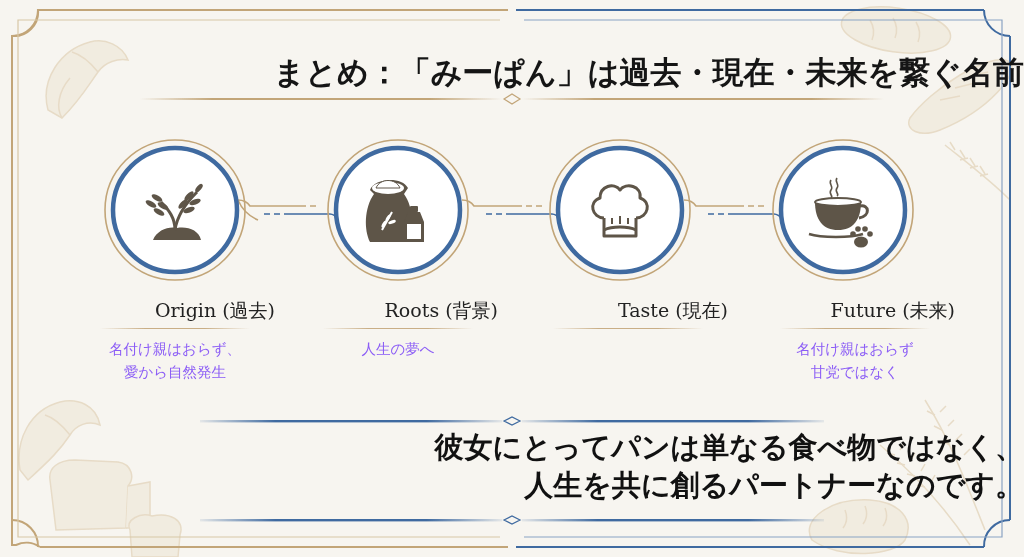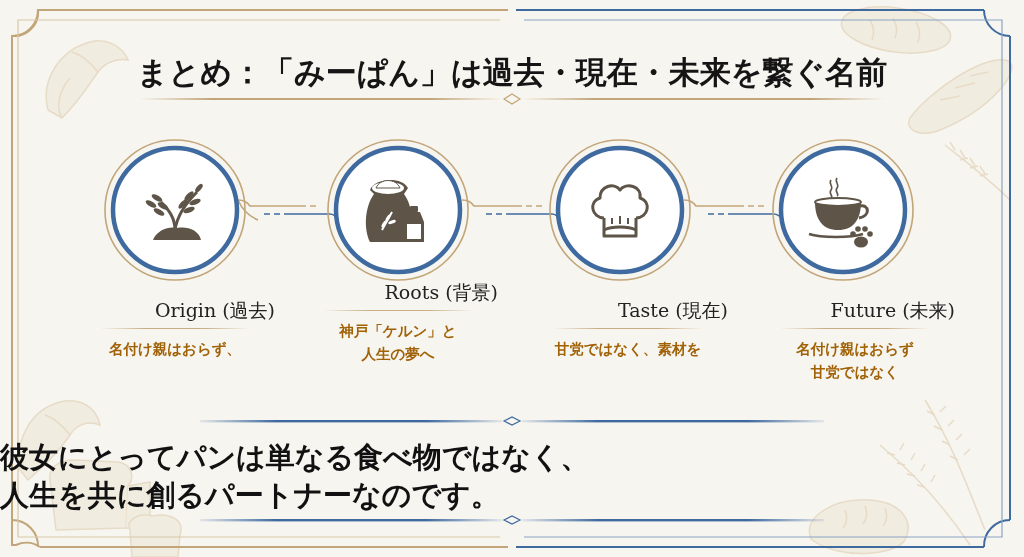--- a/index.html
+++ b/index.html
@@ -4,42 +4,41 @@
 <style>
   html, body { margin: 0; padding: 0; }
   body {
     width: 1024px; height: 557px; overflow: hidden; position: relative;
     background: #f7f5f0;
     font-family: "DejaVu Sans", sans-serif;
   }
   .bg-deco { position: absolute; left: 0; top: 0; width: 1024px; height: 557px; pointer-events: none; }
   .frame { position: absolute; left: 0; top: 0; width: 1024px; height: 557px; pointer-events: none; }
   .title {
-    position: absolute; left: 0; width: 1024px; top: 52px; text-align: center;
+    position: absolute; left: 0; width: 1024px; top: 52px; text-align: right;
     font-family: "DejaVu Serif", serif; font-weight: bold; font-size: 31px; color: #151515;
     letter-spacing: 0px;
   }
   .divider { position: absolute; }
   .step { position: absolute; width: 200px; text-align: center; }
   .circle-wrap { position: absolute; width: 144px; height: 144px; }
   .step-label {
     position: absolute; width: 200px; left: 0; top: 0; text-align: right;
     font-family: "DejaVu Serif", serif; font-size: 19px; color: #222;
   }
   .step-rule { position: absolute; height: 1px; width: 150px; left: 25px; top: 30px;
     background: linear-gradient(90deg, rgba(196,170,130,0), #c9ae86 30%, #c9ae86 70%, rgba(196,170,130,0)); }
   .step-desc {
     position: absolute; left: 0; width: 200px; top: 40px; text-align: center;
-    font-size: 14.5px; line-height: 23px; color: #a16207; font-weight: bold;
+    font-size: 14.5px; line-height: 23px; color: #8b5cf6; font-weight: normal;
   }
   .closing {
-    position: absolute; left: 0; width: 1024px; top: 428px; text-align: left;
+    position: absolute; left: 0; width: 1024px; top: 428px; text-align: right;
     font-family: "DejaVu Serif", serif; font-weight: bold; font-size: 29px; color: #111;
     line-height: 38px;
-    margin-top: 10px;
   }
 </style>
 </head>
 <body>
 
 <svg class="bg-deco" viewBox="0 0 1024 557">
   <g fill="#f1ebdf" stroke="#e6dac4" stroke-width="1.5" opacity="0.95">
 
     <g>
       <path d="M48 110 C40 80 60 50 90 42 C105 38 122 45 128 60 C118 58 105 62 98 72 C88 86 80 100 62 118 Z"></path>
@@ -164,20 +163,21 @@
       <ellipse cx="92" cy="64" rx="6" ry="2.6" transform="rotate(-20 92 64)"></ellipse>
       <ellipse cx="86" cy="72" rx="6" ry="2.6" transform="rotate(-20 86 72)"></ellipse>
       <ellipse cx="96" cy="50" rx="5" ry="2.4" transform="rotate(-50 96 50)"></ellipse>
     </g>
   </svg>
   <div style="position:absolute; left:0; top:298px; width:200px; height:90px;">
     <div class="step-label">Origin (過去)</div>
     <div class="step-rule"></div>
     <div class="step-desc">
       <div>名付け親はおらず、</div>
+      <div>愛から自然発生</div>
     </div>
   </div>
 </div>
 
 <div class="step" style="left:298px; top:0;">
   <svg class="circle-wrap" style="left:28px; top:138px;" viewBox="0 0 144 144">
     <circle cx="72" cy="72" r="70" fill="none" stroke="#c2a578" stroke-width="1.6"></circle>
     <circle cx="72" cy="72" r="62" fill="#ffffff" stroke="#3f6aa0" stroke-width="4.5"></circle>
     <g>
       <path d="M44 52 C48 40 76 38 82 50 L78 56 C88 70 88 92 82 104 L44 104 C38 92 38 70 48 56 Z" fill="#5e5548"></path>
@@ -185,46 +185,44 @@
       <path d="M50 50 C54 40 70 40 74 50 Z" fill="#ffffff" stroke="#5e5548" stroke-width="1"></path>
       <path d="M56 92 L66 74" stroke="#ffffff" stroke-width="2"></path>
       <ellipse cx="62" cy="80" rx="4" ry="1.6" fill="#ffffff" transform="rotate(-60 62 80)"></ellipse>
       <ellipse cx="66" cy="84" rx="4" ry="1.6" fill="#ffffff" transform="rotate(-20 66 84)"></ellipse>
       <ellipse cx="58" cy="86" rx="4" ry="1.6" fill="#ffffff" transform="rotate(-60 58 86)"></ellipse>
       <rect x="84" y="68" width="8" height="6" rx="1" fill="#5e5548"></rect>
       <path d="M82 74 L94 74 L98 84 L98 104 L78 104 L78 84 Z" fill="#5e5548"></path>
       <rect x="81" y="86" width="14" height="15" fill="#ffffff"></rect>
     </g>
   </svg>
-  <div style="position:absolute; left:0; top:280px; width:200px; height:90px;">
+  <div style="position:absolute; left:0; top:298px; width:200px; height:90px;">
     <div class="step-label">Roots (背景)</div>
     <div class="step-rule"></div>
     <div class="step-desc">
-      <div>神戸「ケルン」と</div>
       <div>人生の夢へ</div>
     </div>
   </div>
 </div>
 
 <div class="step" style="left:520px; top:0;">
   <svg class="circle-wrap" style="left:28px; top:138px;" viewBox="0 0 144 144">
     <circle cx="72" cy="72" r="70" fill="none" stroke="#c2a578" stroke-width="1.6"></circle>
     <circle cx="72" cy="72" r="62" fill="#ffffff" stroke="#3f6aa0" stroke-width="4.5"></circle>
     <g fill="none" stroke="#5e5548" stroke-width="3" stroke-linejoin="round">
       <path d="M56 80 C44 80 40 64 52 60 C52 48 66 44 72 52 C78 44 94 48 92 60 C104 64 100 80 88 80"></path>
       <path d="M56 80 L56 98 L88 98 L88 80"></path>
       <path d="M56 92 C64 88 80 88 88 92"></path>
       <path d="M64 80 L64 86 M72 78 L72 86 M80 80 L80 86" stroke-width="2"></path>
     </g>
   </svg>
   <div style="position:absolute; left:8px; top:298px; width:200px; height:90px;">
     <div class="step-label">Taste (現在)</div>
     <div class="step-rule"></div>
     <div class="step-desc">
-      <div>甘党ではなく、素材を</div>
     </div>
   </div>
 </div>
 
 <div class="step" style="left:743px; top:0;">
   <svg class="circle-wrap" style="left:28px; top:138px;" viewBox="0 0 144 144">
     <circle cx="72" cy="72" r="70" fill="none" stroke="#c2a578" stroke-width="1.6"></circle>
     <circle cx="72" cy="72" r="62" fill="#ffffff" stroke="#3f6aa0" stroke-width="4.5"></circle>
     <g>
       <path d="M60 42 c-3 4 3 6 0 10 c-3 4 3 6 0 8 M66 40 c-3 4 3 6 0 10 c-3 4 3 6 0 8" fill="none" stroke="#5e5548" stroke-width="1.6"></path>

